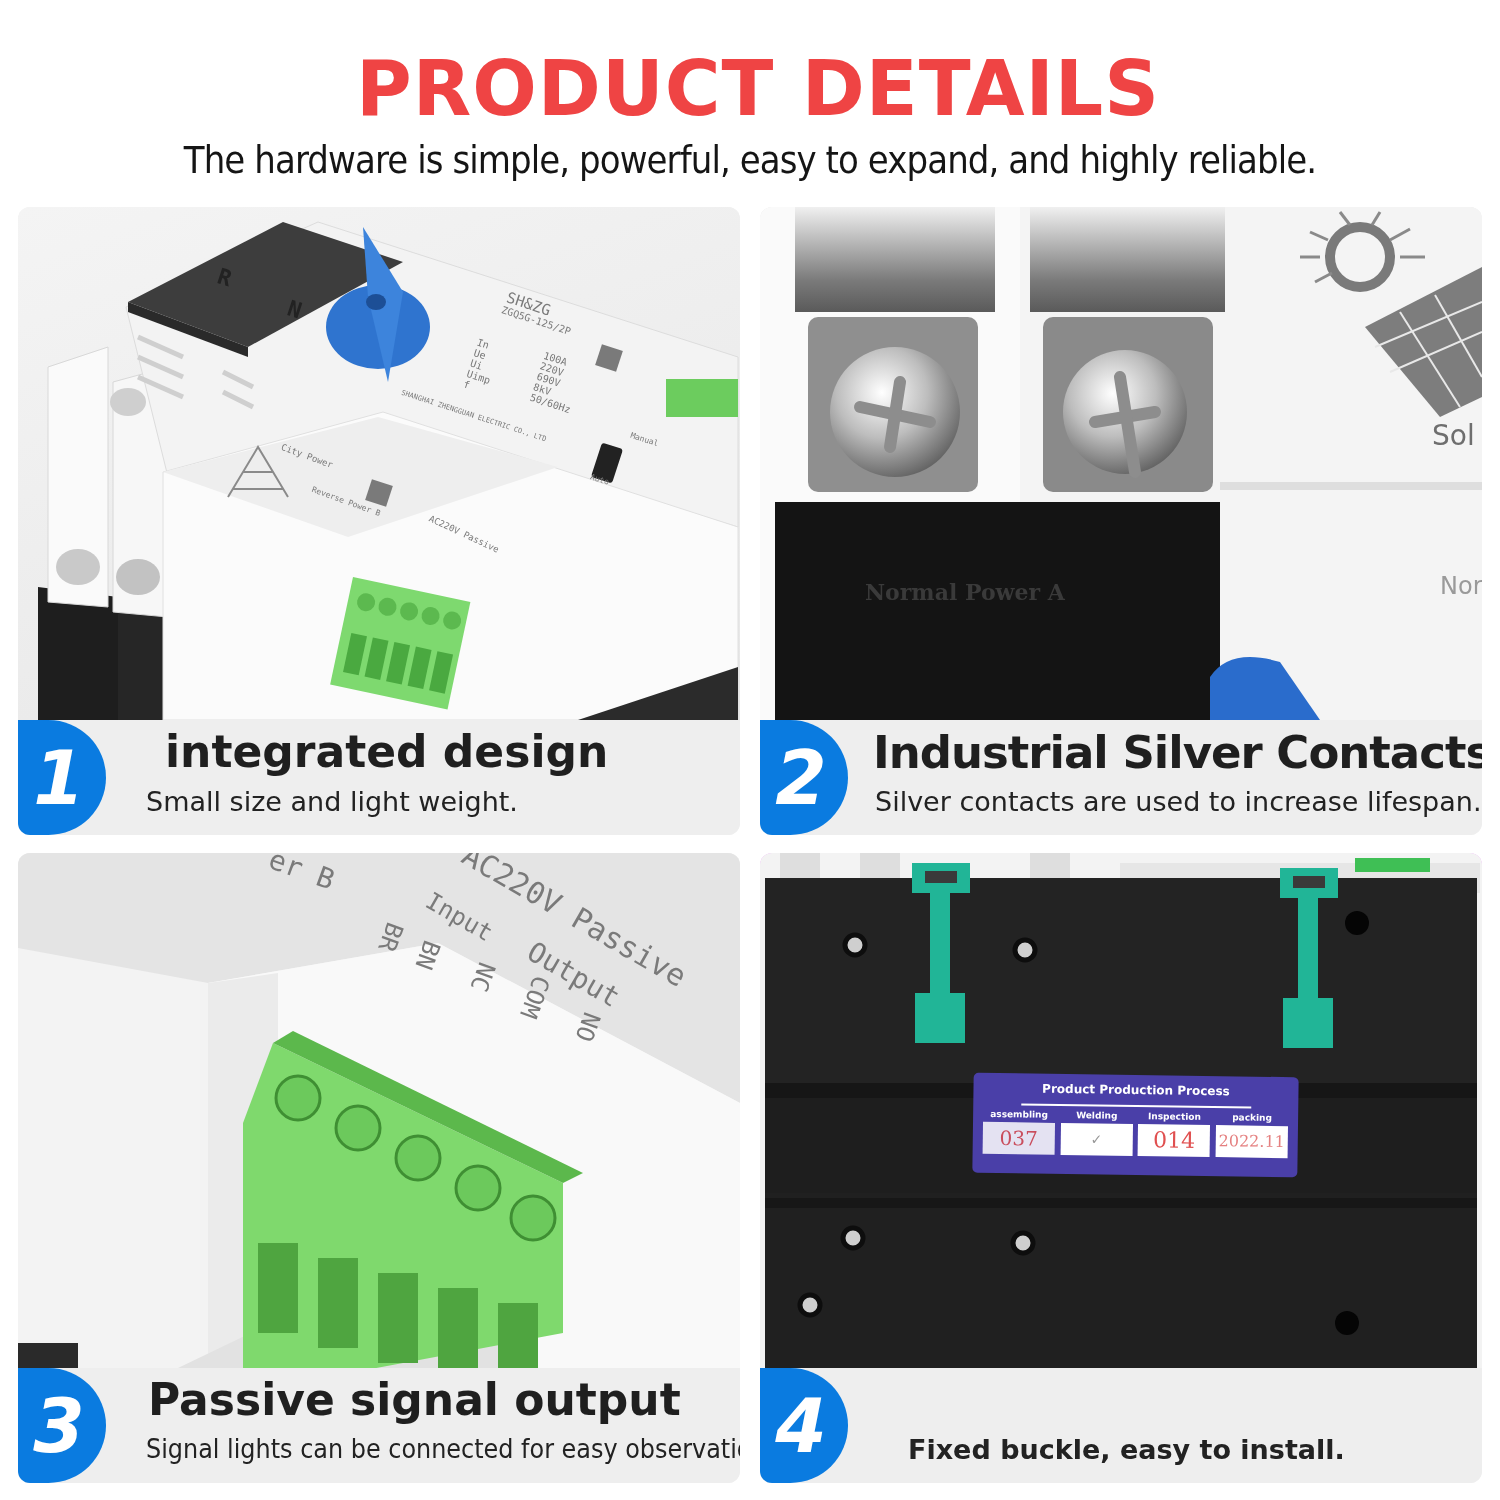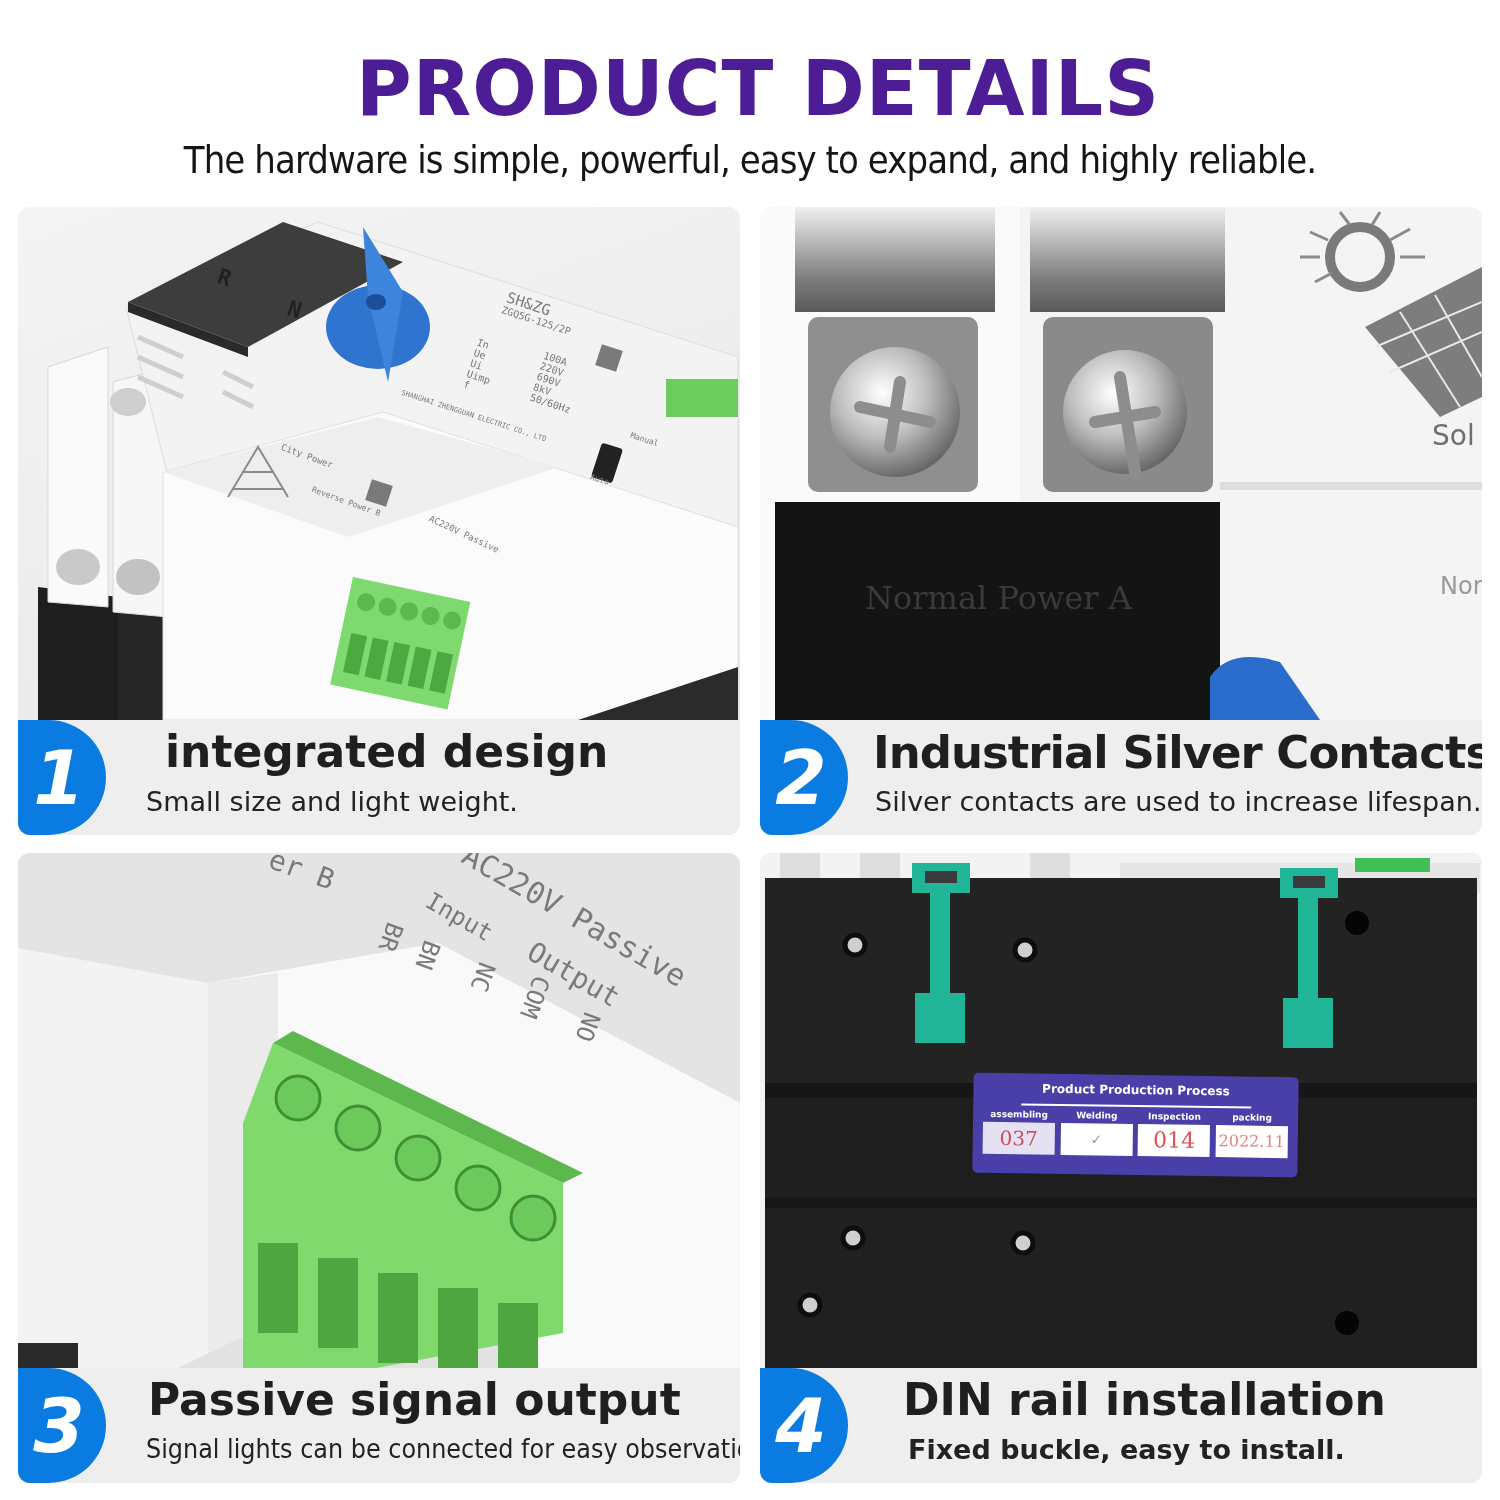--- a/index.html
+++ b/index.html
@@ -50,21 +50,21 @@
   .p3-bg { background: linear-gradient(135deg, #f2f2f2 0%, #ebebeb 55%, #f5f5f5 100%); }
   
   .p4-bg { background: #f0abfc; }
 
   .abs { position: absolute; }
   .label-text { position: absolute; font-family: "DejaVu Sans Mono", monospace; color: #7a7a7a; white-space: nowrap; }
 </style>
 </head>
 <body>
 
-<div class="page-title" style="color:#4c1d95;padding-left:16px;">PRODUCT DETAILS</div>
+<div class="page-title" style="color:#ef4444;padding-left:16px;">PRODUCT DETAILS</div>
 <div class="page-subtitle">The hardware is simple, powerful, easy to expand, and highly reliable.</div>
 
 <div class="panel" style="left:18px; top:207px; height:628px;">
   <div class="panel-photo p1-bg" style="height:513px;">
     <svg width="722" height="513" viewBox="0 0 722 513">
 
       <polygon points="20,380 100,390 100,513 20,513" fill="#1e1e1e"></polygon>
       <polygon points="100,390 160,400 160,513 100,513" fill="#262626"></polygon>
       <polygon points="30,160 90,140 90,400 30,395" fill="#fafafa" stroke="#d8d8d8"></polygon>
       <polygon points="95,175 150,160 150,410 95,405" fill="#f7f7f7" stroke="#d8d8d8"></polygon>
@@ -208,21 +208,21 @@
       </g>
       <path d="M605 120 L722 60 L722 190 L680 210 Z" fill="#7d7d7d"></path>
       <g stroke="#e8e8e8" stroke-width="2">
         <line x1="640" y1="105" x2="700" y2="200"></line>
         <line x1="675" y1="88" x2="722" y2="170"></line>
         <line x1="615" y1="140" x2="722" y2="95"></line>
         <line x1="630" y1="165" x2="722" y2="125"></line>
       </g>
       <rect x="460" y="275" width="262" height="8" fill="#dedede"></rect>
     </svg>
-    <span class="label-text" style="left:105px; top:372px; font-size:32px; color:#3a3a3a; font-family:'DejaVu Serif',serif;">Normal Power A</span>
+    <span class="label-text" style="left:105px; top:372px; font-size:22px; color:#3a3a3a; font-family:'DejaVu Serif',serif;font-weight:bold;">Normal Power A</span>
     <span class="label-text" style="left:672px; top:212px; font-size:28px; font-family:'DejaVu Sans',sans-serif; color:#6e6e6e;">Sol</span>
     <span class="label-text" style="left:680px; top:365px; font-size:24px; font-family:'DejaVu Sans',sans-serif; color:#9a9a9a;">Nor</span>
   </div>
   <div class="caption-bar" style="top:513px;">
     <div class="num-badge" style="background:#0A7BE0;">
       <span>2</span>
     </div>
     <div class="cap-title" style="left:113px; font-size:45px; letter-spacing:-1px;">Industrial Silver Contacts</div>
     <div class="cap-desc" style="left:115px;">Silver contacts are used to increase lifespan.</div>
   </div>
@@ -334,16 +334,15 @@
           <div style="color:#fff; font-size:9px; font-weight:bold;">packing</div>
           <div style="margin-top:3px; background:#fff; height:32px; font-family:'DejaVu Serif',serif; color:#E58080; font-size:16px; line-height:32px;">2022.11</div>
         </div>
       </div>
     </div>
   </div>
   <div class="caption-bar" style="top:515px;">
     <div class="num-badge" style="background:#0A7BE0;">
       <span>4</span>
     </div>
-    <div class="cap-title" style="left:143px;">DIN rail installation</div>
     <div class="cap-desc" style="left:148px;font-weight:bold;">Fixed buckle, easy to install.</div>
   </div>
 </div>
 
 </body></html>

